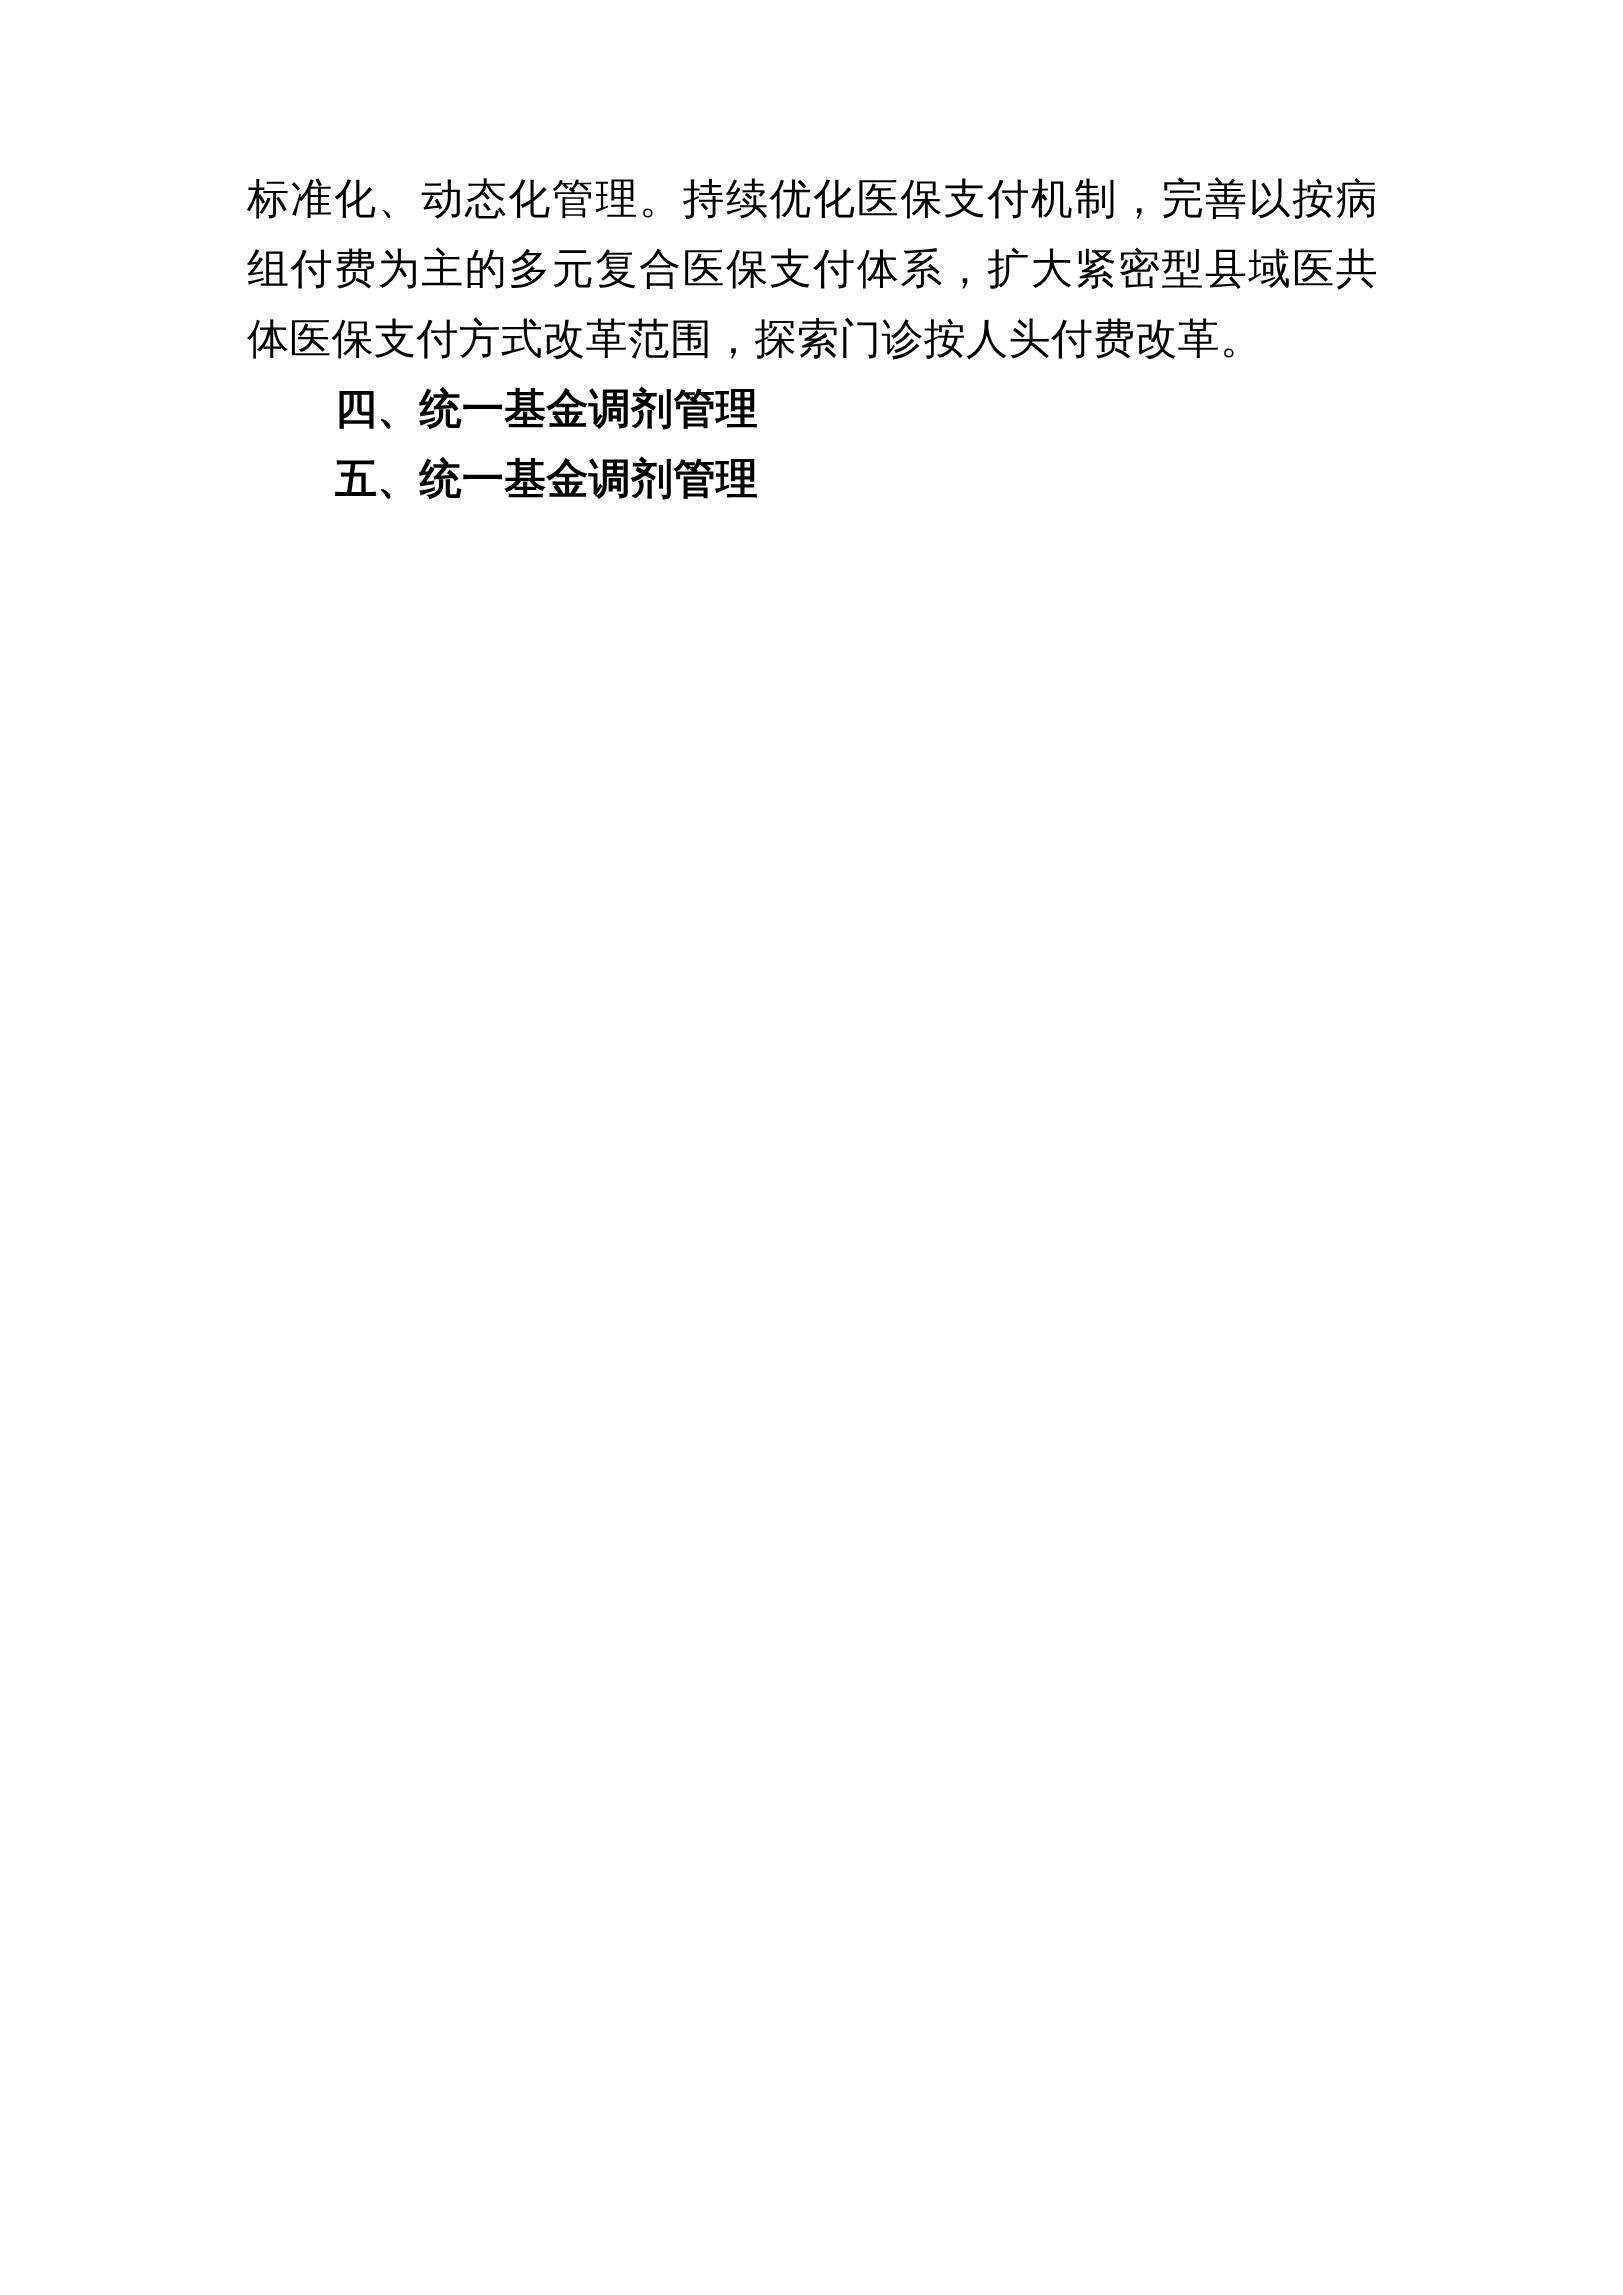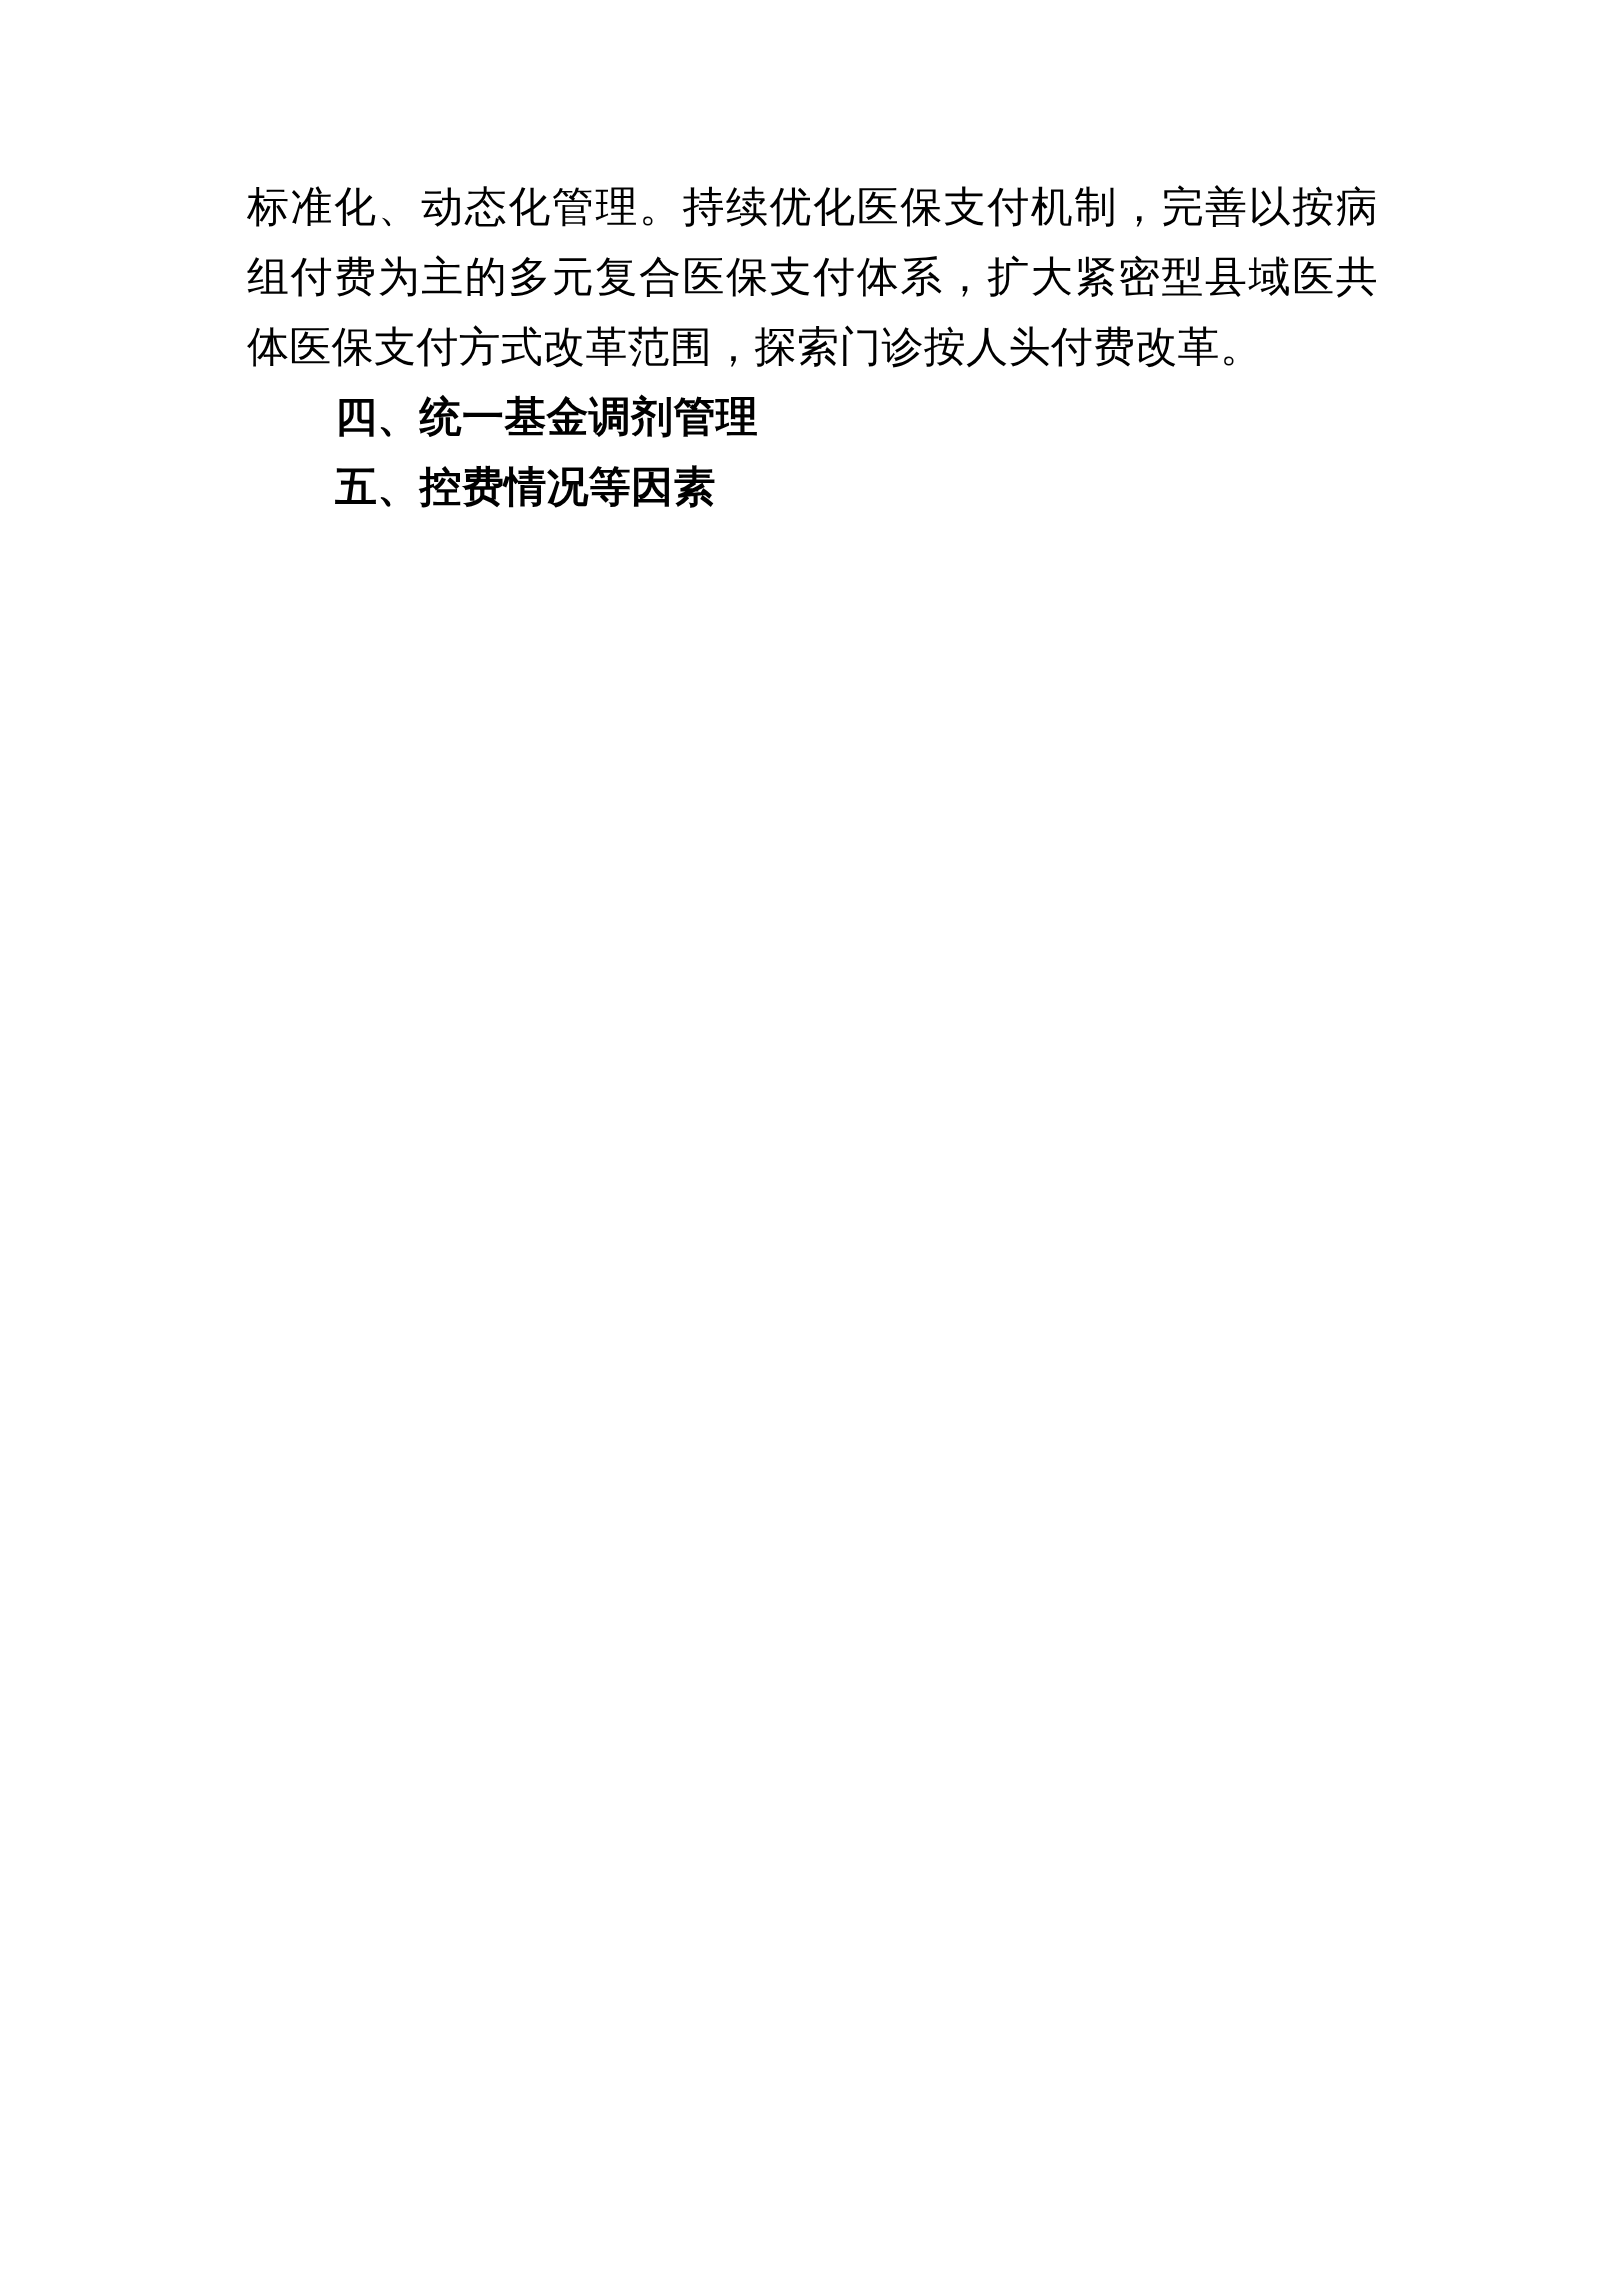--- a/index.html
+++ b/index.html
@@ -8,21 +8,20 @@
     background: #ffffff;
   }
 
   .page {
     position: relative;
     width: 1623px;
     height: 1608px;
     background: #ffffff;
     box-sizing: border-box;
     overflow: hidden;
-    margin-top: 8px;
   }
 
   .content {
     position: absolute;
     left: 247px;
     top: 164px;
     width: 1131px;
   }
 
   
@@ -62,17 +61,17 @@
 <div class="page">
   <div class="content">
 
     <p class="para">标准化、动态化管理。持续优化医保支付机制，完善以按病组付费为主的多元复合医保支付体系，扩大紧密型县域医共体医保支付方式改革范围，探索门诊按人头付费改革。</p>
 
 
 
     <h2 class="heading">四、统一基金调剂管理</h2>
 
 
-    <h2 class="heading">五、控费情况等因素</h2>
+    <h2 class="heading">五、统一基金调剂管理</h2>
 
   </div>
 </div>
 
 
 </body></html>

